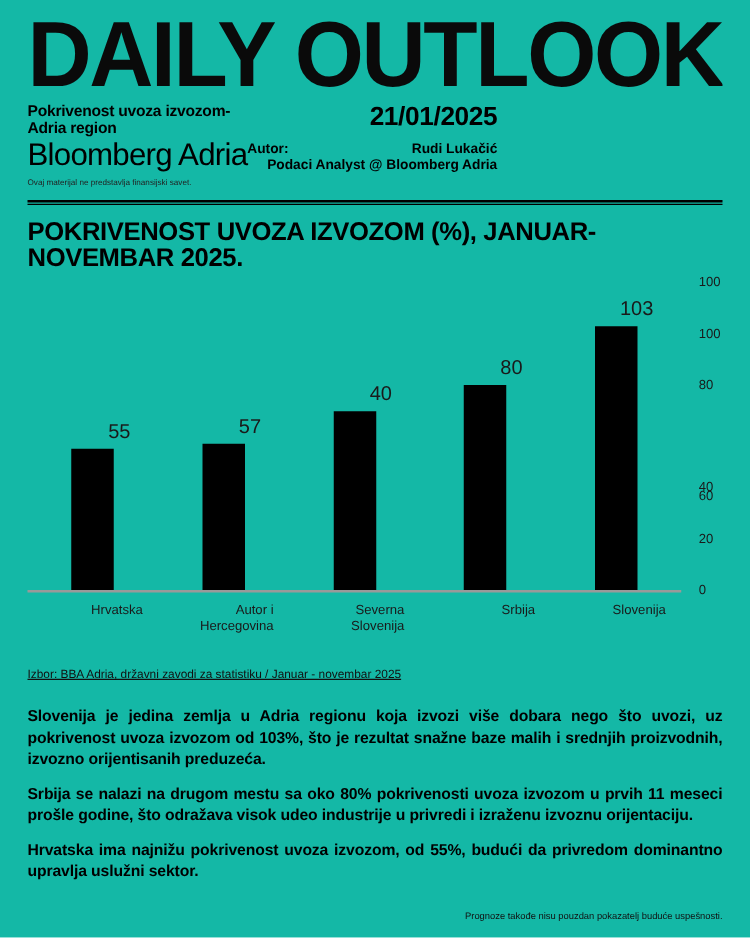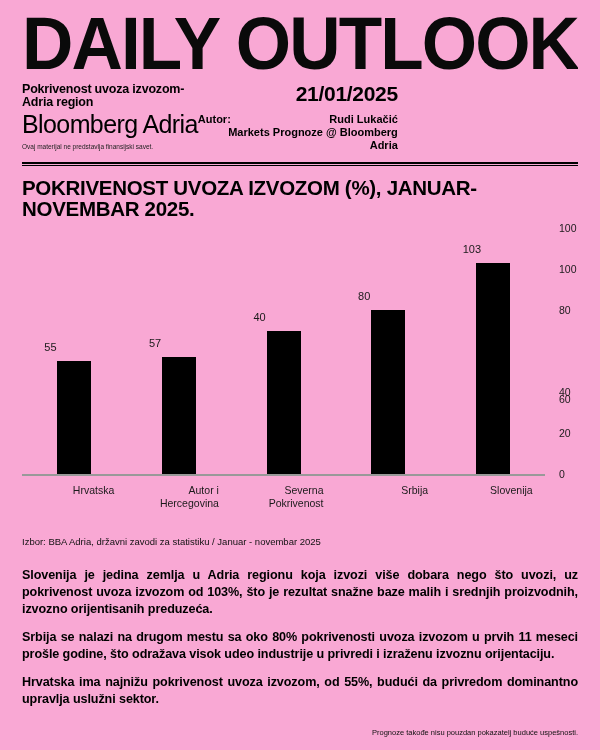--- a/index.html
+++ b/index.html
@@ -1,40 +1,40 @@
 <!DOCTYPE html>
 <html><head>
 <meta charset="utf-8">
 <style>
   html,body{margin:0;padding:0;background:#ffffff;}
   .page{
     position:relative;width:600px;height:750px;box-sizing:border-box;
-    padding:0 22px;background:#f9a8d4;color:#000;
+    padding:0 22px;background:#14b8a6;color:#000;
     font-family:"Liberation Sans",sans-serif;overflow:hidden;
   }
   .masthead{display:block;margin-top:13px;}
   .subhead{display:flex;justify-content:flex-start;margin-top:7px;}
   .kicker{font-weight:bold;font-size:12.5px;line-height:12.5px;letter-spacing:-0.2px;}
   .brand{font-size:25px;line-height:25px;margin-top:4px;letter-spacing:-0.6px;}
   .tiny-disclaimer{font-size:6.5px;margin-top:6px;color:#222;}
   .right-head{width:200px;text-align:right;}
   .date{font-size:21px;font-weight:bold;line-height:21px;letter-spacing:-0.3px;}
   .author-row{display:flex;justify-content:space-between;font-size:11px;font-weight:bold;line-height:13px;margin-top:9px;}
   .author-title{font-size:11px;font-weight:bold;line-height:13px;text-align:right;}
   .divider{margin-top:10px;}
   .divider .thick{height:2px;background:#000;}
   .divider .thin{height:1px;background:#000;margin-top:1px;}
   .chart-title{font-size:20.5px;font-weight:bold;line-height:21px;letter-spacing:-0.3px;margin:11px 0 0 0;max-width:540px;}
   .chart{position:relative;height:296px;}
   .bar{position:absolute;background:#000;}
-  .value-label{position:absolute;font-size:11px;text-align:left;color:#1a1a1a;line-height:13px;}
+  .value-label{position:absolute;font-size:16px;text-align:right;color:#1a1a1a;line-height:13px;}
   .ytick{position:absolute;font-size:10.5px;color:#1a1a1a;line-height:12px;}
   .xlabel{position:absolute;font-size:10.5px;text-align:right;color:#1a1a1a;line-height:13px;}
   .axis{position:absolute;}
-  .source{font-size:9.5px;margin-top:21px;color:#111;}
+  .source{font-size:9.5px;margin-top:21px;color:#111;text-decoration:underline;}
   .body-copy{margin-top:20px;}
   .body-copy p{font-size:12.6px;font-weight:bold;line-height:17px;text-align:justify;margin:0;letter-spacing:-0.1px;}
   .body-copy p + p{margin-top:11px;}
   .legal{position:absolute;right:22px;bottom:12px;text-align:right;font-size:7.5px;line-height:11px;color:#111;}
 </style>
 </head>
 <body>
 
 <div class="page">
 
@@ -48,21 +48,21 @@
       <div class="kicker">Adria region</div>
       <div class="brand">Bloomberg Adria</div>
       <div class="tiny-disclaimer">Ovaj materijal ne predstavlja finansijski savet.</div>
     </div>
     <div class="right-head">
       <div class="date">21/01/2025</div>
       <div class="author-row">
         <span>Autor:</span>
         <span>Rudi Lukačić</span>
       </div>
-      <div class="author-title">Markets Prognoze @ Bloomberg Adria</div>
+      <div class="author-title">Podaci Analyst @ Bloomberg Adria</div>
     </div>
   </div>
 
   <div class="divider">
     <div class="thick"></div>
     <div class="thin"></div>
   </div>
 
   <h2 class="chart-title">POKRIVENOST UVOZA IZVOZOM (%), JANUAR-NOVEMBAR 2025.</h2>
 
@@ -76,21 +76,21 @@
       <div class="ytick" style="left: 537px; top: 44px;">100</div>
       <div class="ytick" style="left: 537px; top: 3px;">100</div>
       <div class="bar" style="left: 35.3px; top: 142.25px; width: 34px; height: 112.75px; background: rgb(0, 0, 0);"></div>
       <div class="value-label" style="left: 22.3px; top: 122.25px; width: 60px;">55</div>
       <div class="xlabel" style="left: 12.3px; top: 265px; width: 80px;">Hrvatska</div>
       <div class="bar" style="left: 139.9px; top: 138.15px; width: 34px; height: 116.85px; background: rgb(0, 0, 0);"></div>
       <div class="value-label" style="left: 126.9px; top: 118.15px; width: 60px;">57</div>
       <div class="xlabel" style="left: 116.9px; top: 265px; width: 80px;">Autor i Hercegovina</div>
       <div class="bar" style="left: 244.5px; top: 111.5px; width: 34px; height: 143.5px; background: rgb(0, 0, 0);"></div>
       <div class="value-label" style="left: 231.5px; top: 91.5px; width: 60px;">40</div>
-      <div class="xlabel" style="left: 221.5px; top: 265px; width: 80px;">Severna Pokrivenost</div>
+      <div class="xlabel" style="left: 221.5px; top: 265px; width: 80px;">Severna Slovenija</div>
       <div class="bar" style="left: 349.1px; top: 91px; width: 34px; height: 164px; background: rgb(0, 0, 0);"></div>
       <div class="value-label" style="left: 336.1px; top: 71px; width: 60px;">80</div>
       <div class="xlabel" style="left: 326.1px; top: 265px; width: 80px;">Srbija</div>
       <div class="bar" style="left: 453.7px; top: 43.85px; width: 34px; height: 211.15px; background: rgb(0, 0, 0);"></div>
       <div class="value-label" style="left: 440.7px; top: 23.85px; width: 60px;">103</div>
       <div class="xlabel" style="left: 430.7px; top: 265px; width: 80px;">Slovenija</div>
     </div>
 
   <div class="source">Izbor: BBA Adria, državni zavodi za statistiku / Januar - novembar 2025</div>
 

